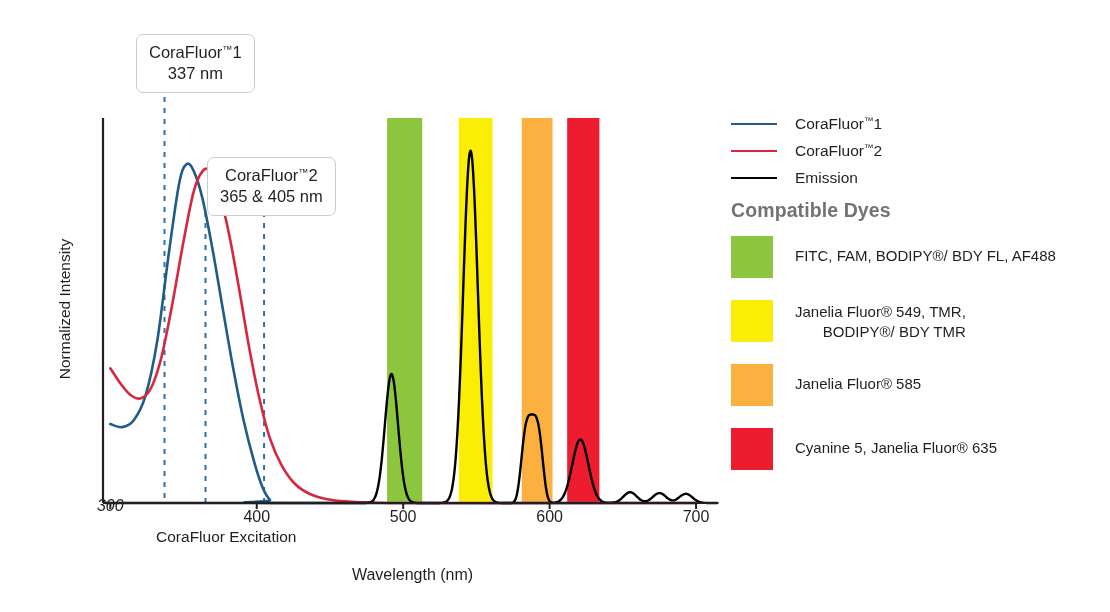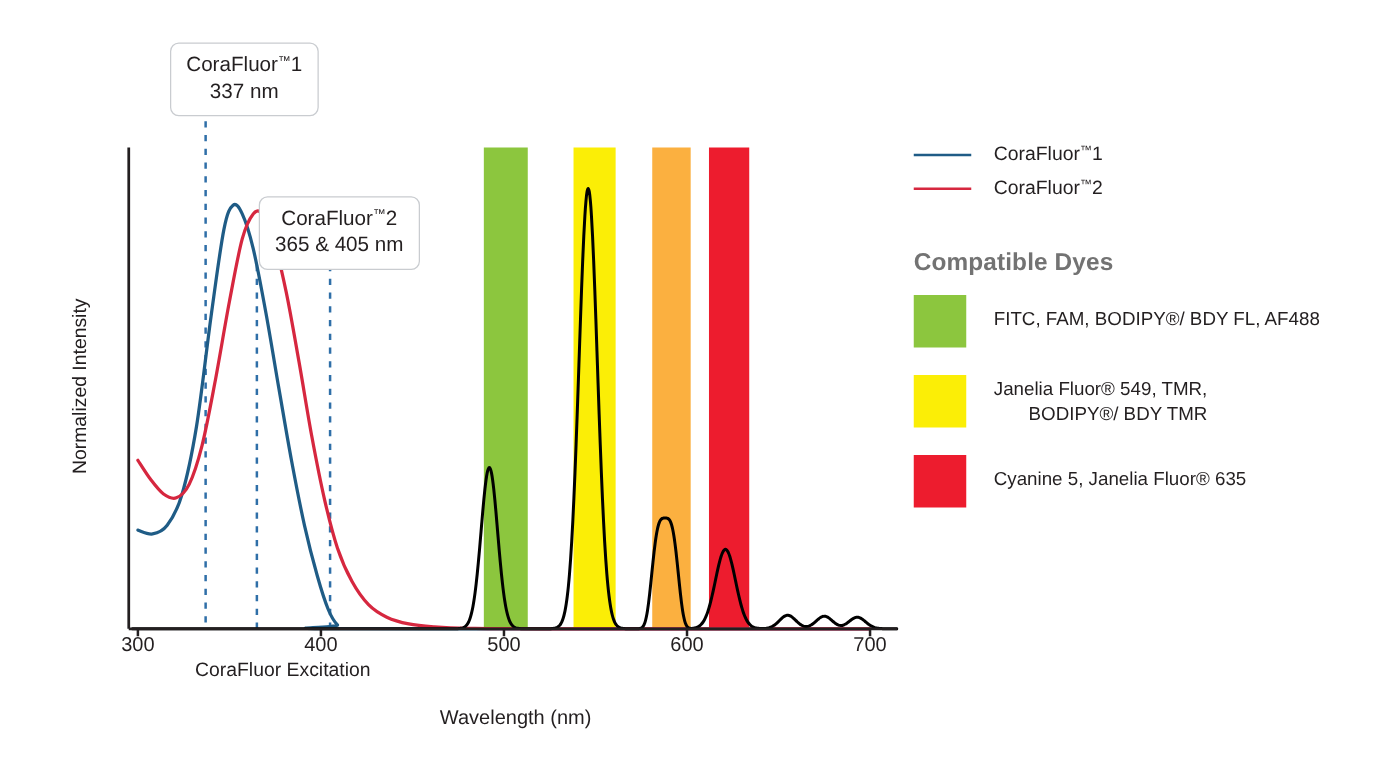--- a/index.html
+++ b/index.html
@@ -190,53 +190,61 @@
     <span class="line1"><span>CoraFluor</span><sup class="tm">™</sup><span>1</span></span>
     <span class="line2">337 nm</span>
   </div>
 
   <div class="callout" id="callout-2">
     <span class="line1"><span>CoraFluor</span><sup class="tm">™</sup><span>2</span></span>
     <span class="line2">365 &amp; 405 nm</span>
   </div>
 
   <div id="tick-labels">
-      <div class="axis-tick-label" style="left: 80.3214px; top: 508px;">300</div>
+      <div class="axis-tick-label" style="left: 80.3214px; top: 497px; font-style: italic;">300</div>
       <div class="axis-tick-label" style="left: 226.75px; top: 508px;">400</div>
       <div class="axis-tick-label" style="left: 373.179px; top: 508px;">500</div>
       <div class="axis-tick-label" style="left: 519.607px; top: 508px;">600</div>
       <div class="axis-tick-label" style="left: 666.036px; top: 508px;">700</div>
     </div>
 
   <div class="range-label" id="range-label-exc" style="left: 76.4643px; top: 528px; width: 220px;">CoraFluor Excitation</div>
 
   <div id="xaxis-title">Wavelength (nm)</div>
   <div id="yaxis-title">Normalized Intensity</div>
 
   <div id="legend-lines">
       <div class="legend-line-row">
         <span class="legend-swatch-line" style="border-top-color: rgb(31, 92, 134);"></span>
         <span class="legend-line-label"><span>CoraFluor</span><sup class="tm">™</sup><span>1</span></span>
       </div>
       <div class="legend-line-row">
         <span class="legend-swatch-line" style="border-top-color: rgb(214, 39, 63);"></span>
         <span class="legend-line-label"><span>CoraFluor</span><sup class="tm">™</sup><span>2</span></span>
       </div>
+      <div class="legend-line-row">
+        <span class="legend-swatch-line" style="border-top-color: rgb(0, 0, 0);"></span>
+        <span class="legend-line-label">Emission</span>
+      </div>
     </div>
 
   <div id="dyes-title">Compatible Dyes</div>
   <div id="dyes-list">
       <div class="dye-row">
         <div class="dye-swatch" style="background: rgb(140, 198, 62);"></div>
         <div class="dye-label">FITC, FAM, BODIPY®/ BDY FL, AF488</div>
       </div>
       <div class="dye-row two-line">
         <div class="dye-swatch" style="background: rgb(251, 238, 6);"></div>
         <div class="dye-label">Janelia Fluor® 549, TMR,
 BODIPY®/ BDY TMR</div>
       </div>
       <div class="dye-row">
+        <div class="dye-swatch" style="background: rgb(251, 176, 64);"></div>
+        <div class="dye-label">Janelia Fluor® 585</div>
+      </div>
+      <div class="dye-row">
         <div class="dye-swatch" style="background: rgb(237, 28, 46);"></div>
         <div class="dye-label">Cyanine 5, Janelia Fluor® 635</div>
       </div>
     </div>
 
 </div>
 
 </body></html>

